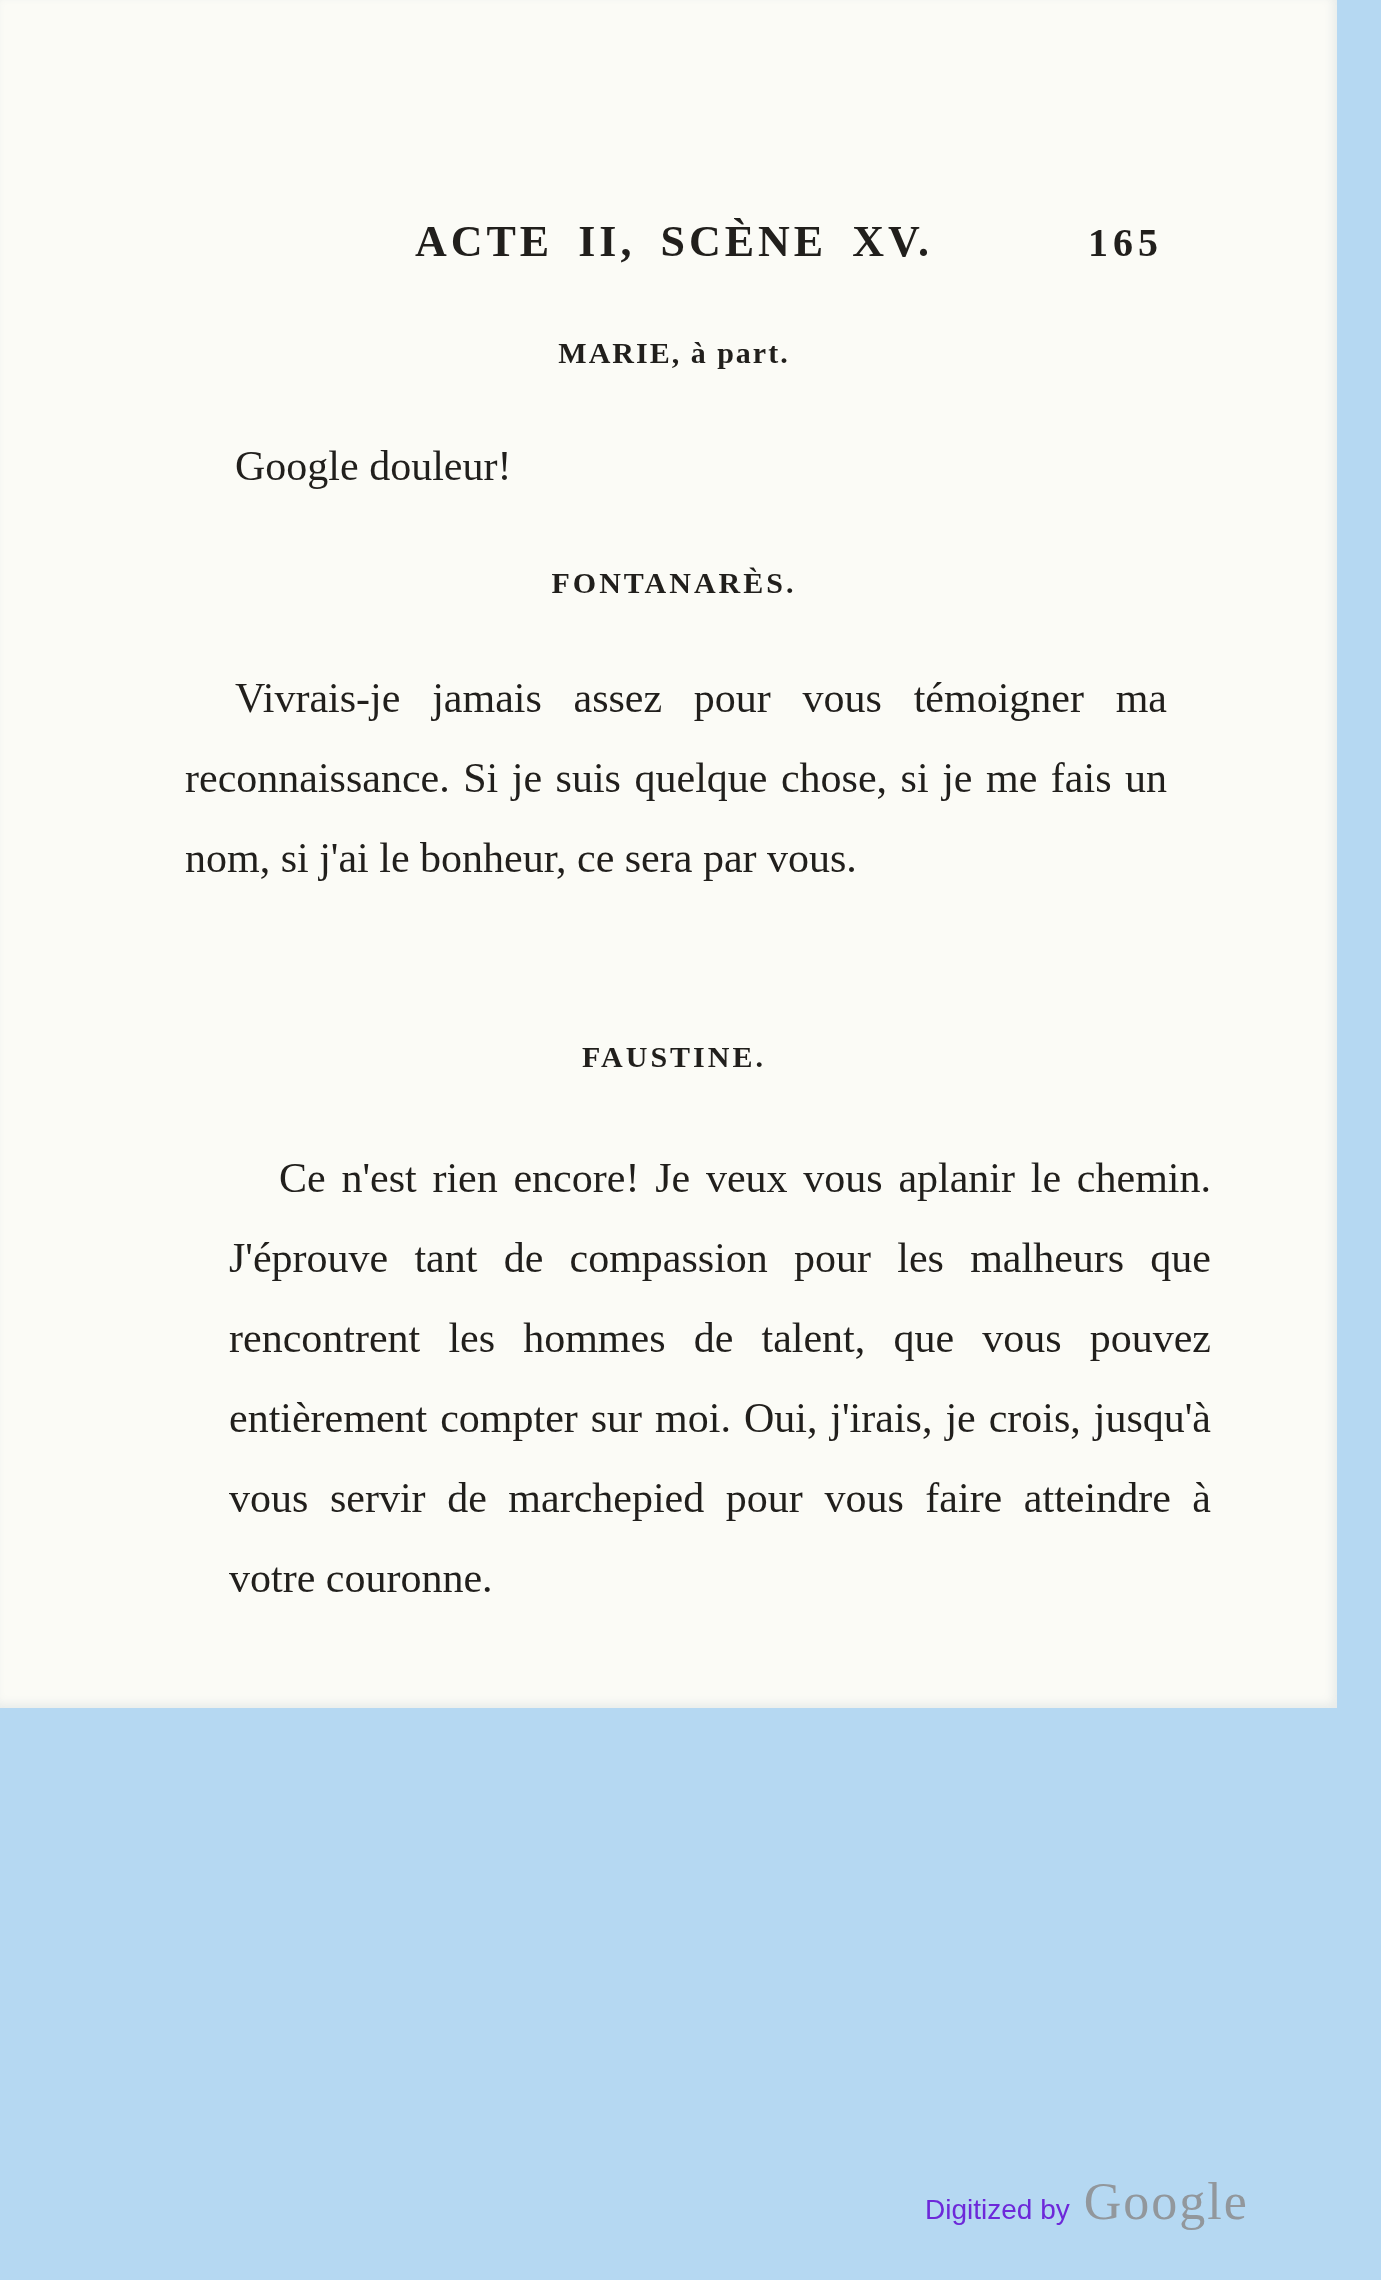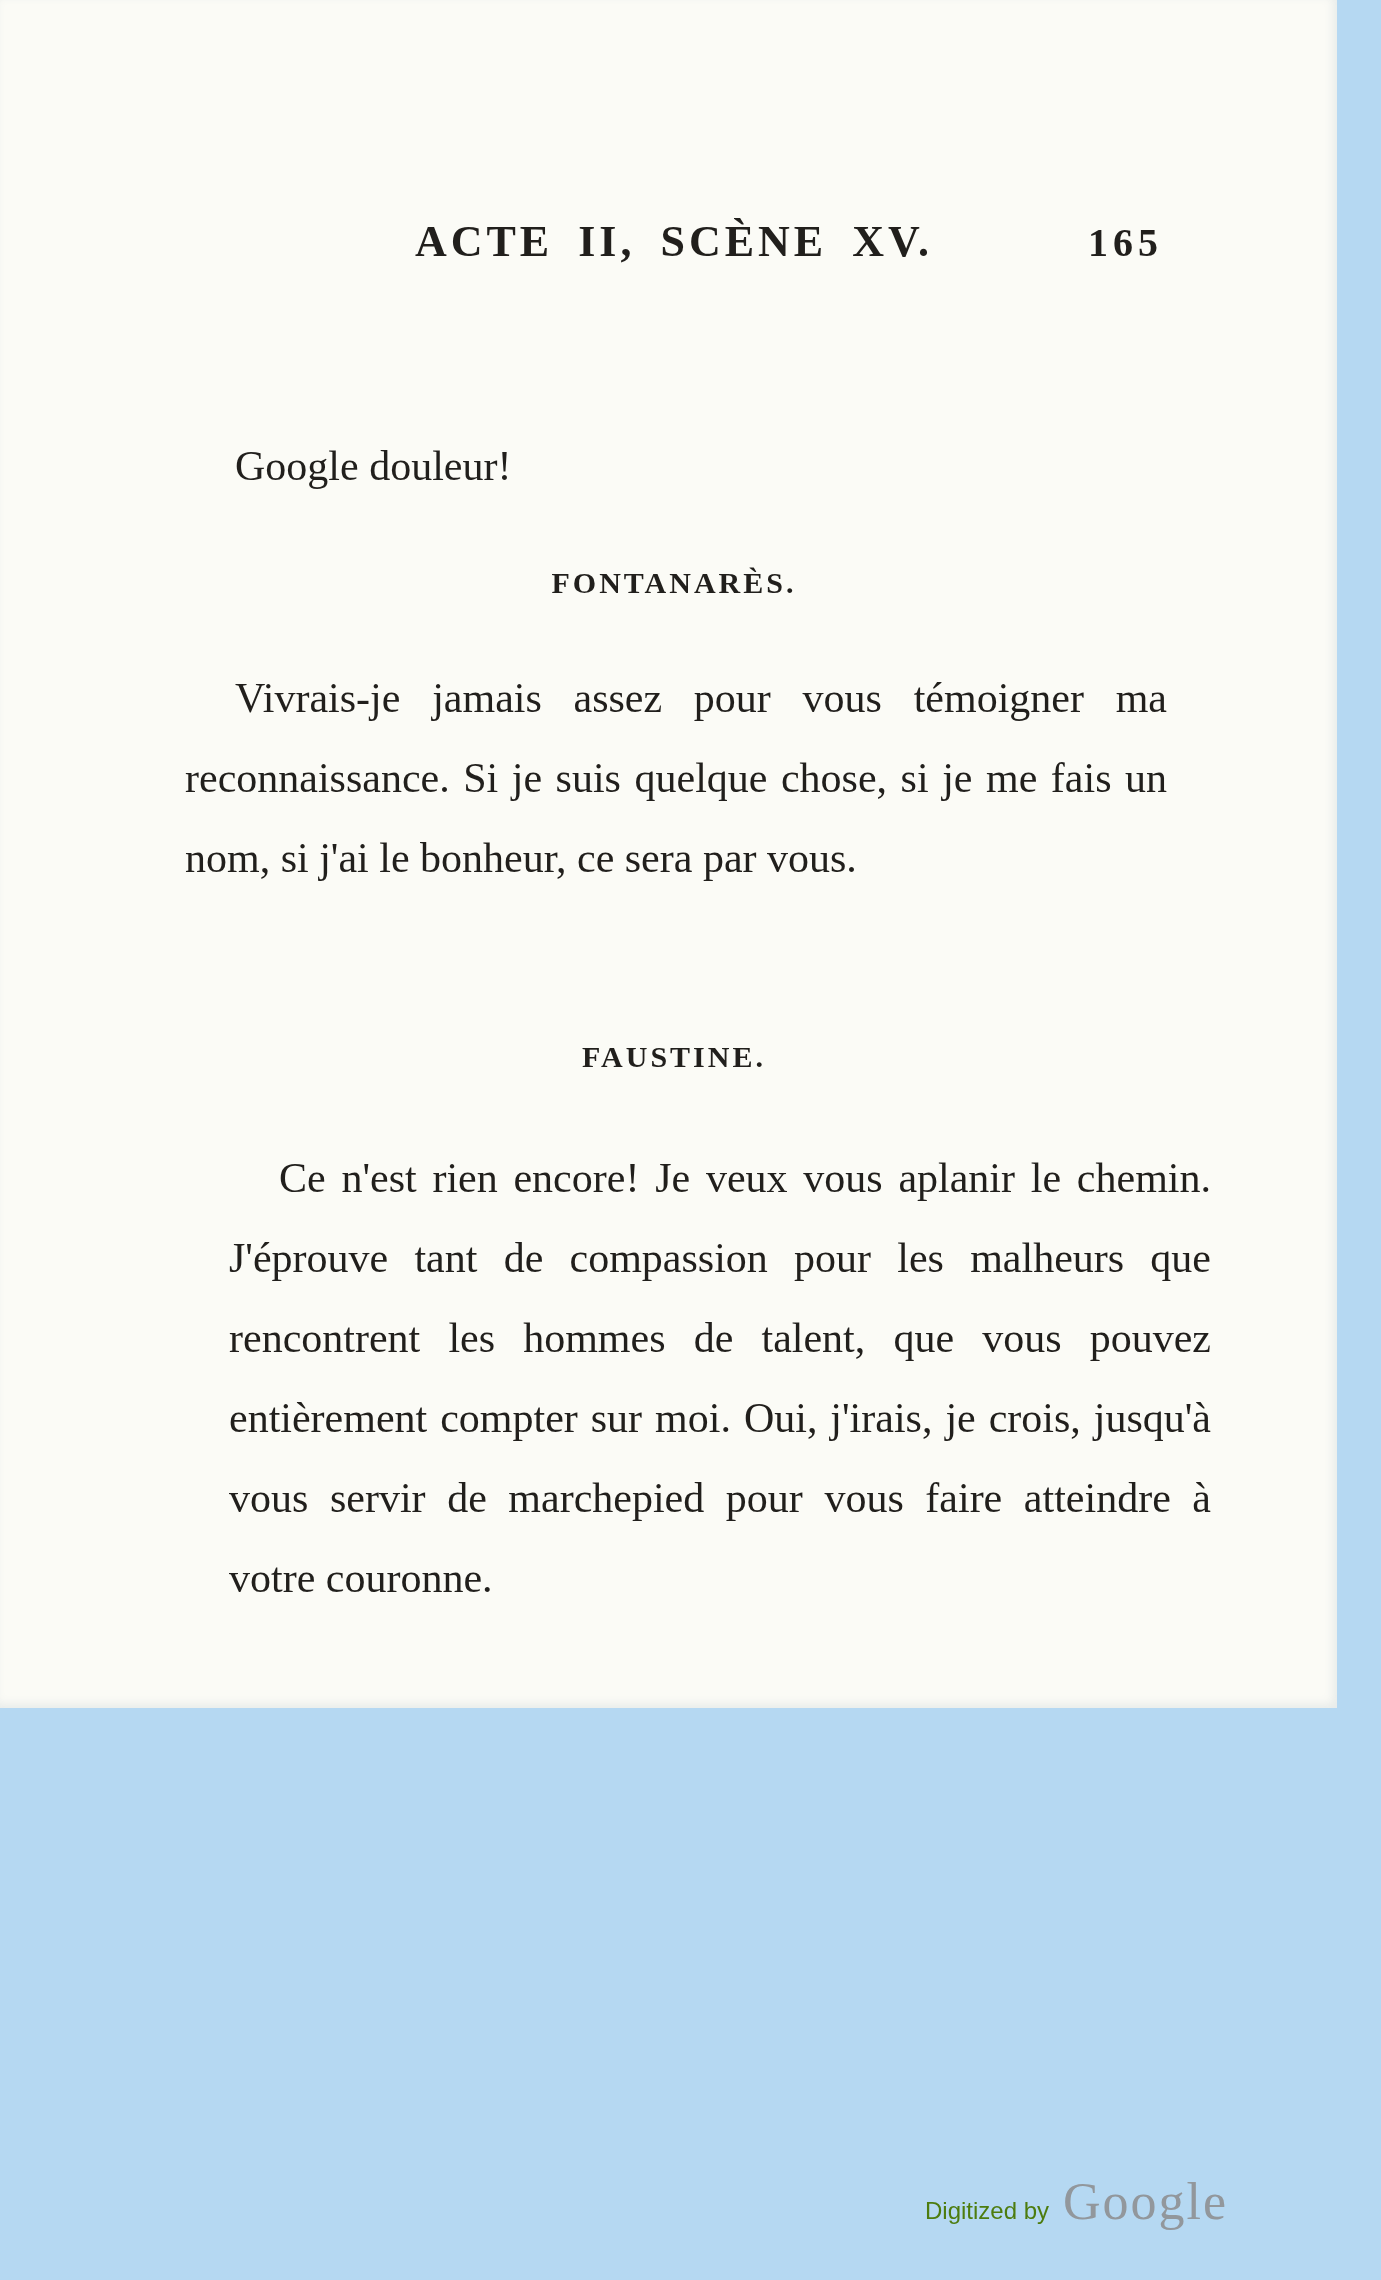--- a/index.html
+++ b/index.html
@@ -81,42 +81,43 @@
   .footer {
     position: absolute;
     left: 925px;
     top: 2172px;
     display: flex;
     align-items: baseline;
     gap: 14px;
   }
   .digitized {
     font-family: "Liberation Sans", sans-serif;
-    font-size: 24px;
-    color: #4d7c0f;
+    font-size: 28px;
+    color: #6d28d9;
   }
   .google-logo {
     font-family: "Liberation Serif", serif;
     font-size: 52px;
     color: #92979c;
     letter-spacing: 2px;
   }
 </style>
 </head>
 <body>
 
 <div class="scan-bg"></div>
 
 <div class="page">
 
   <div class="header">
     <div class="title">ACTE II, SCÈNE XV.</div>
     <div class="pagenum">165</div>
   </div>
 
+  <div class="speaker" id="sp-marie1">MARIE, à part.</div>
 
   <div class="para" id="p1">Google douleur!</div>
 
   <div class="speaker" id="sp-fontanares">FONTANARÈS.</div>
 
   <div class="para" id="p2">Vivrais-je jamais assez pour vous témoigner ma reconnaissance. Si je suis quelque chose, si je me fais un nom, si j'ai le bonheur, ce sera par vous.</div>
 
   <div class="speaker" id="sp-faustine">FAUSTINE.</div>
 
   <div class="para" id="p3">Ce n'est rien encore! Je veux vous aplanir le chemin. J'éprouve tant de compassion pour les malheurs que rencontrent les hommes de talent, que vous pouvez entièrement compter sur moi. Oui, j'irais, je crois, jusqu'à vous servir de marchepied pour vous faire atteindre à votre couronne.</div>

